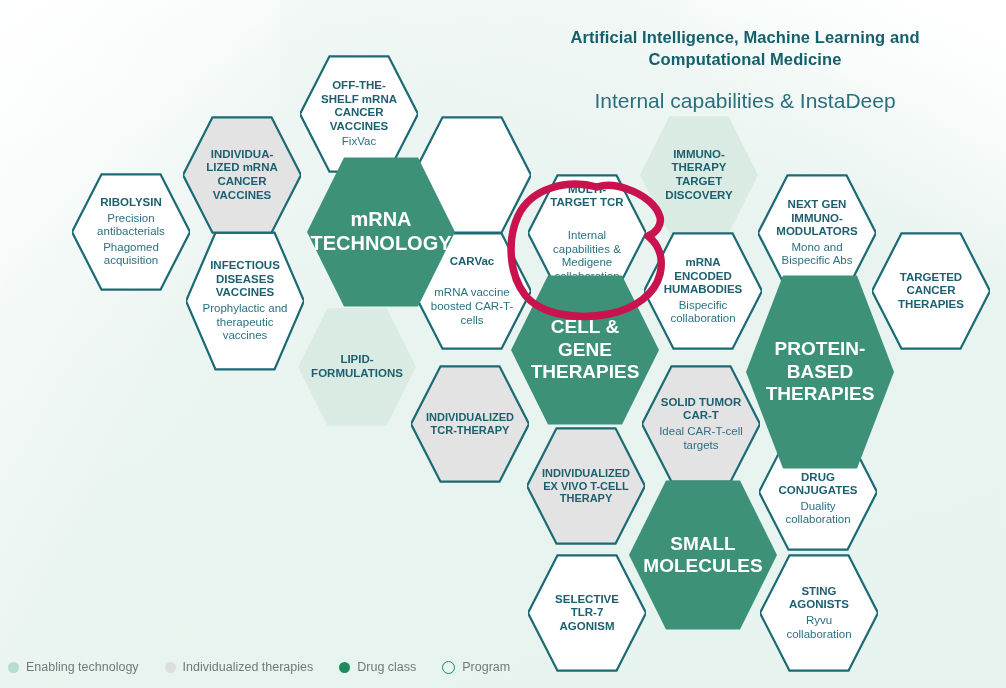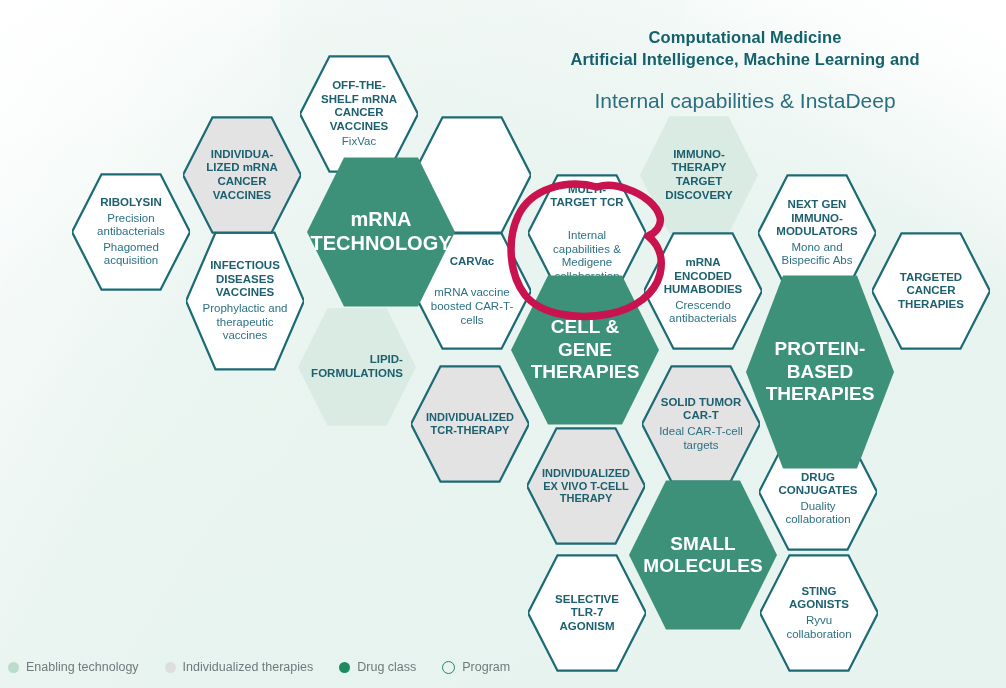--- a/index.html
+++ b/index.html
@@ -146,22 +146,22 @@
 </style>
 </head>
 <body>
 
 <div id="stage">
   <div id="sweep"></div>
   <div id="sweep2"></div>
 
   <div id="title-block">
     <div id="title-main">
+      <div>Artificial Intelligence, Machine Learning and</div>
       <div>Computational Medicine</div>
-      <div>Artificial Intelligence, Machine Learning and</div>
     </div>
     <div id="title-sub">Internal capabilities &amp; InstaDeep</div>
   </div>
 
   <div id="hex-layer">
       <div class="hex core" style="left: 307px; top: 157px; width: 148px; height: 150px; z-index: 6;">
         <div class="hexbg">
           <svg viewBox="0 0 100 100" preserveAspectRatio="none">
             <polygon points="25,0.3 75,0.3 100,50 75,99.7 25,99.7 0,50" fill="#3d9178" stroke="none"></polygon>
           </svg>
@@ -218,21 +218,21 @@
 DISCOVERY</span>
         </div>
       </div>
       <div class="hex" style="left: 298px; top: 308px; width: 118px; height: 118px; z-index: 1;">
         <div class="hexbg">
           <svg viewBox="0 0 100 100" preserveAspectRatio="none">
             <polygon points="25,0.3 75,0.3 100,50 75,99.7 25,99.7 0,50" fill="#d9ebe2" stroke="none"></polygon>
           </svg>
         </div>
         <div class="hextext">
-          <span class="hname" style="font-size: 11.5px; white-space: pre-line; text-align: right;">LIPID-
+          <span class="hname" style="font-size: 11.5px; white-space: pre-line;">LIPID-
 FORMULATIONS</span>
         </div>
       </div>
       <div class="hex" style="left: 183px; top: 116px; width: 118px; height: 118px; z-index: 3;">
         <div class="hexbg">
           <svg viewBox="0 0 100 100" preserveAspectRatio="none">
             <polygon points="25,1.1 75,1.1 100,50 75,98.9 25,98.9 0,50" fill="#e3e3e3" stroke="#1c6b74" stroke-width="2.2399999999999998" vector-effect="non-scaling-stroke"></polygon>
           </svg>
         </div>
         <div class="hextext">
@@ -349,21 +349,21 @@
       <div class="hex" style="left: 644px; top: 232px; width: 118px; height: 118px; z-index: 2;">
         <div class="hexbg">
           <svg viewBox="0 0 100 100" preserveAspectRatio="none">
             <polygon points="25,1.1 75,1.1 100,50 75,98.9 25,98.9 0,50" fill="#ffffff" stroke="#1c6b74" stroke-width="2.2399999999999998" vector-effect="non-scaling-stroke"></polygon>
           </svg>
         </div>
         <div class="hextext">
           <span class="hname" style="font-size: 11.5px; white-space: pre-line;">mRNA
 ENCODED
 HUMABODIES</span>
-          <span class="hsub" style="font-size: 11.5px; margin-top: 2px; white-space: pre-line;">Crescendo antibacterials</span>
+          <span class="hsub" style="font-size: 11.5px; margin-top: 2px; white-space: pre-line;">Bispecific collaboration</span>
         </div>
       </div>
       <div class="hex" style="left: 758px; top: 174px; width: 118px; height: 118px; z-index: 2;">
         <div class="hexbg">
           <svg viewBox="0 0 100 100" preserveAspectRatio="none">
             <polygon points="25,1.1 75,1.1 100,50 75,98.9 25,98.9 0,50" fill="#ffffff" stroke="#1c6b74" stroke-width="2.2399999999999998" vector-effect="non-scaling-stroke"></polygon>
           </svg>
         </div>
         <div class="hextext">
           <span class="hname" style="font-size: 11.5px; white-space: pre-line;">NEXT GEN

